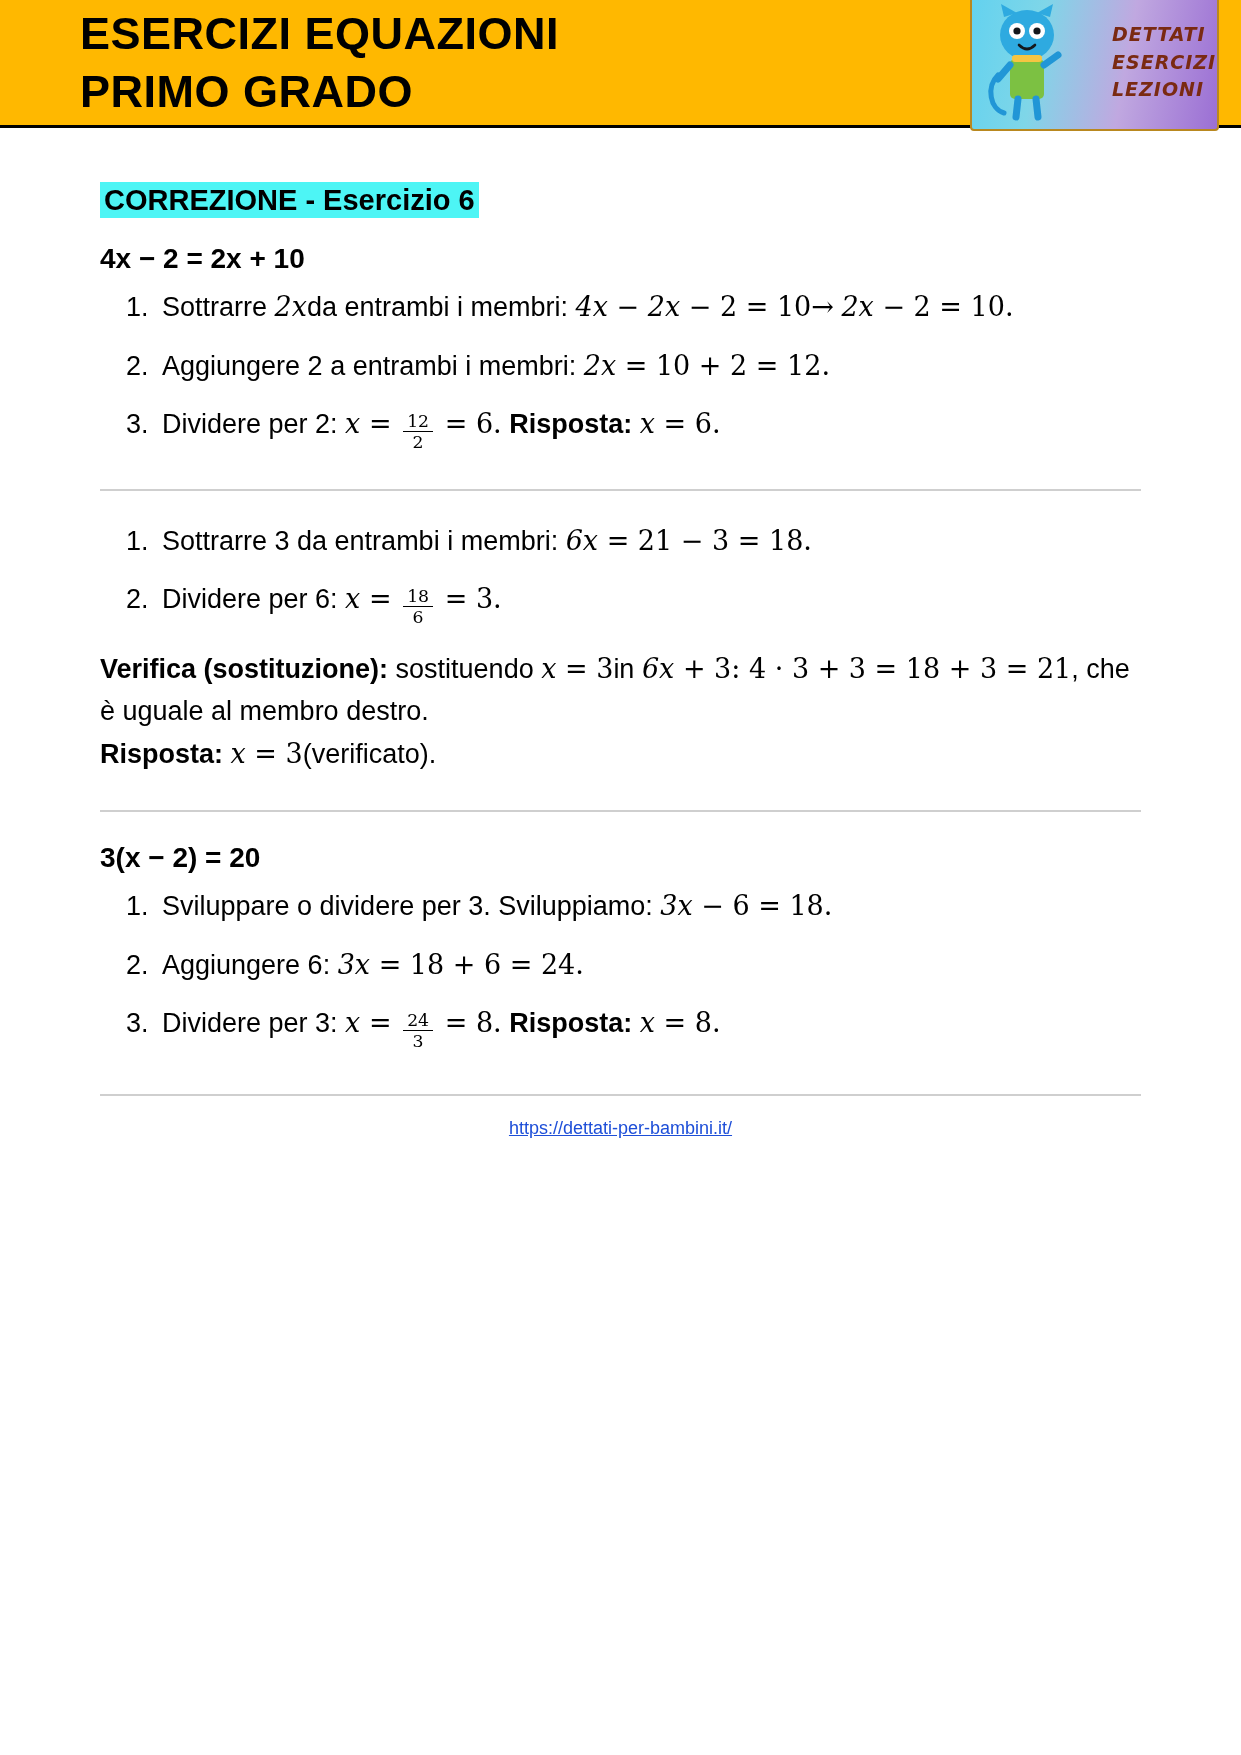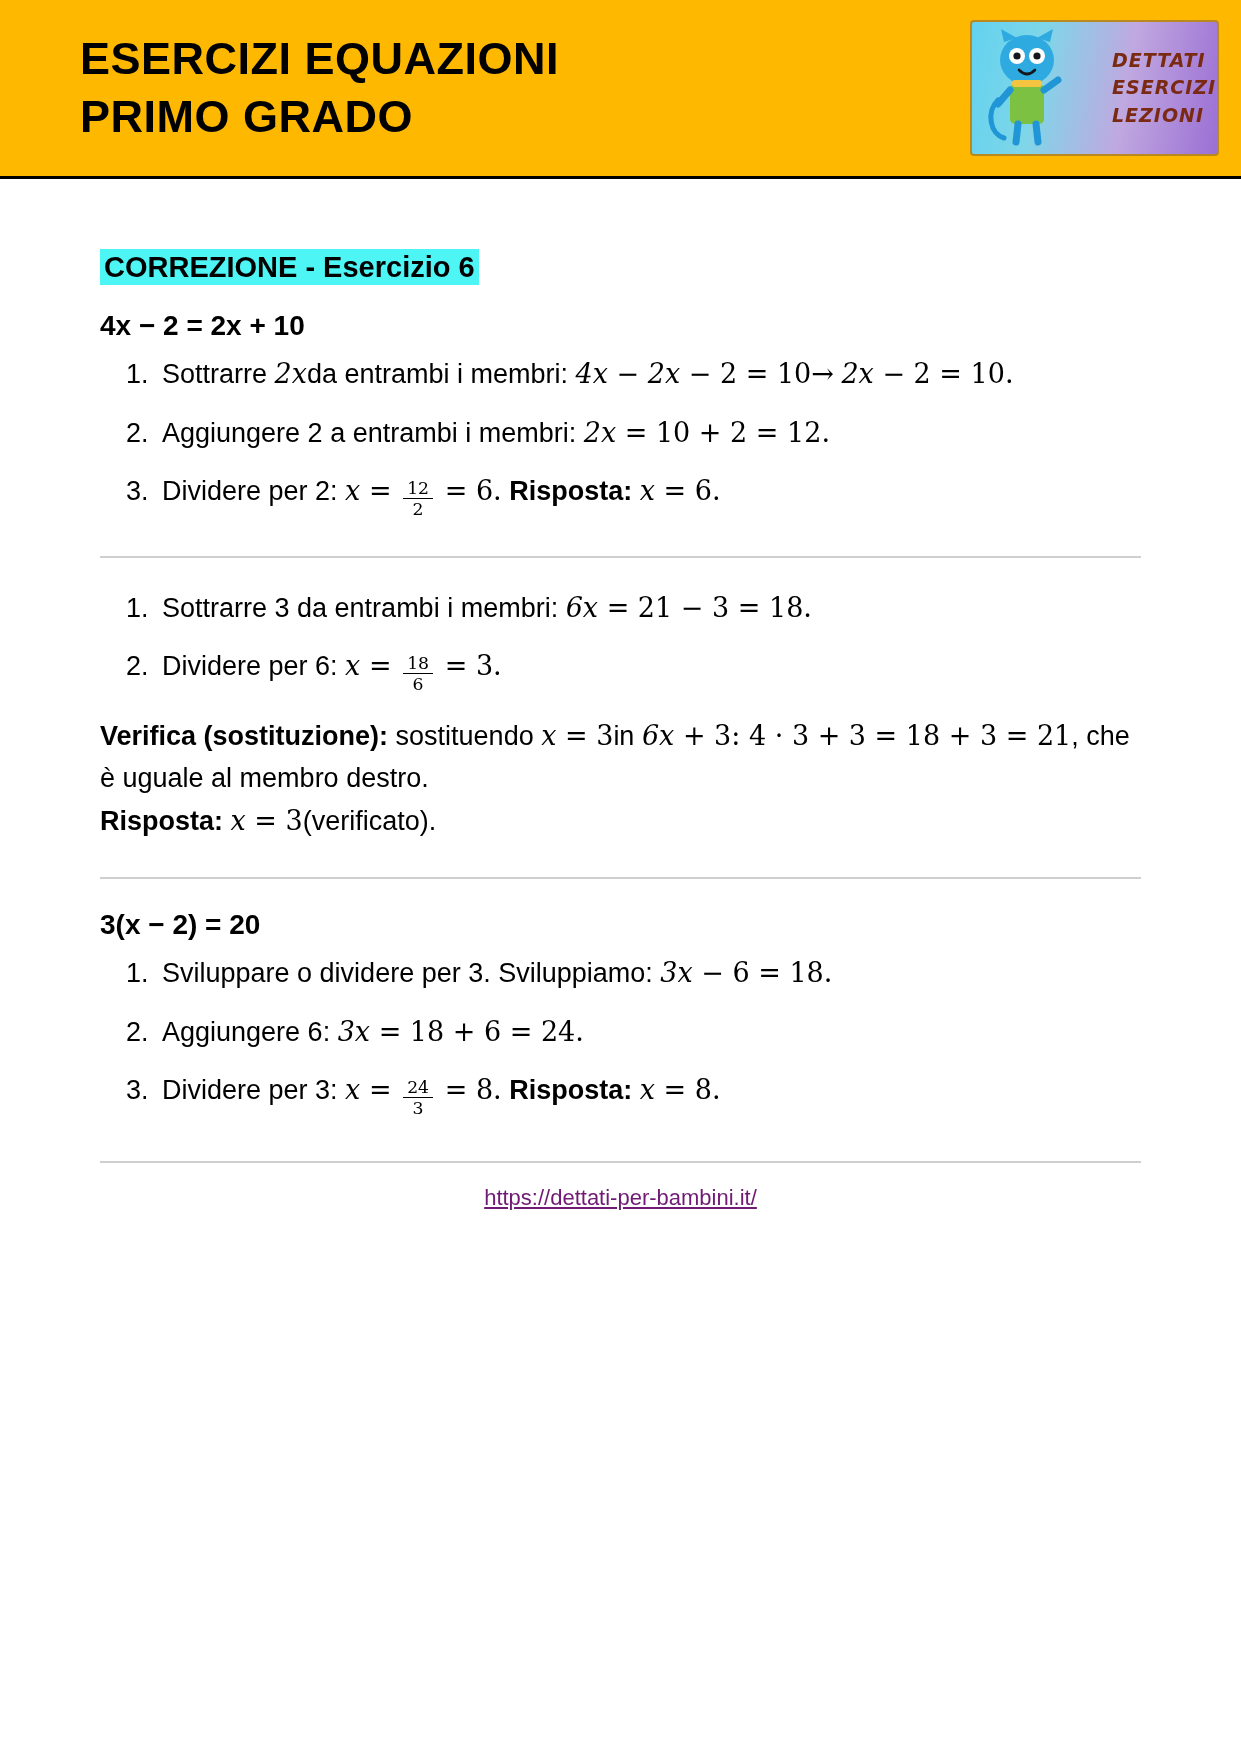--- a/index.html
+++ b/index.html
@@ -13,21 +13,21 @@
     font-family: "Liberation Sans", sans-serif;
     color: #000000;
     position: relative;
     overflow: hidden;
   }
 
   
   .header {
     background: #FFB800;
     border-bottom: 3px solid #000000;
-    height: 179px;
+    height: 128px;
     box-sizing: border-box;
     display: flex;
     align-items: center;
     justify-content: space-between;
     padding: 0 22px 0 80px;
     position: relative;
   }
   .header-title {
     font-size: 45px;
     font-weight: bold;
@@ -72,21 +72,21 @@
   
   .content {
     padding: 56px 100px 0 100px;
     box-sizing: border-box;
   }
   .section { margin-bottom: 4px; }
 
   .sec-title {
     font-size: 29px;
     font-weight: bold;
-    margin: 16px 0 26px 0;
+    margin: 0 0 26px 0;
     display: block;
   }
   .hl { background: #4DF5F5; padding: 2px 4px; }
 
   .equation {
     font-size: 28px;
     font-weight: bold;
     margin: 12px 0 12px 0;
   }
 
@@ -137,22 +137,22 @@
   }
 
   .footer-divider {
     border: none;
     border-top: 2px solid #cfcfcf;
     margin: 40px 0 22px 0;
   }
   .footer-link {
     display: block;
     text-align: center;
-    font-size: 22px;
-    color: #701a75;
+    font-size: 18px;
+    color: #1d4ed8;
   }
 </style>
 </head>
 <body>
 
 <div class="header">
   <div class="header-title">ESERCIZI EQUAZIONI
 PRIMO GRADO</div>
 
   <div class="logo">

